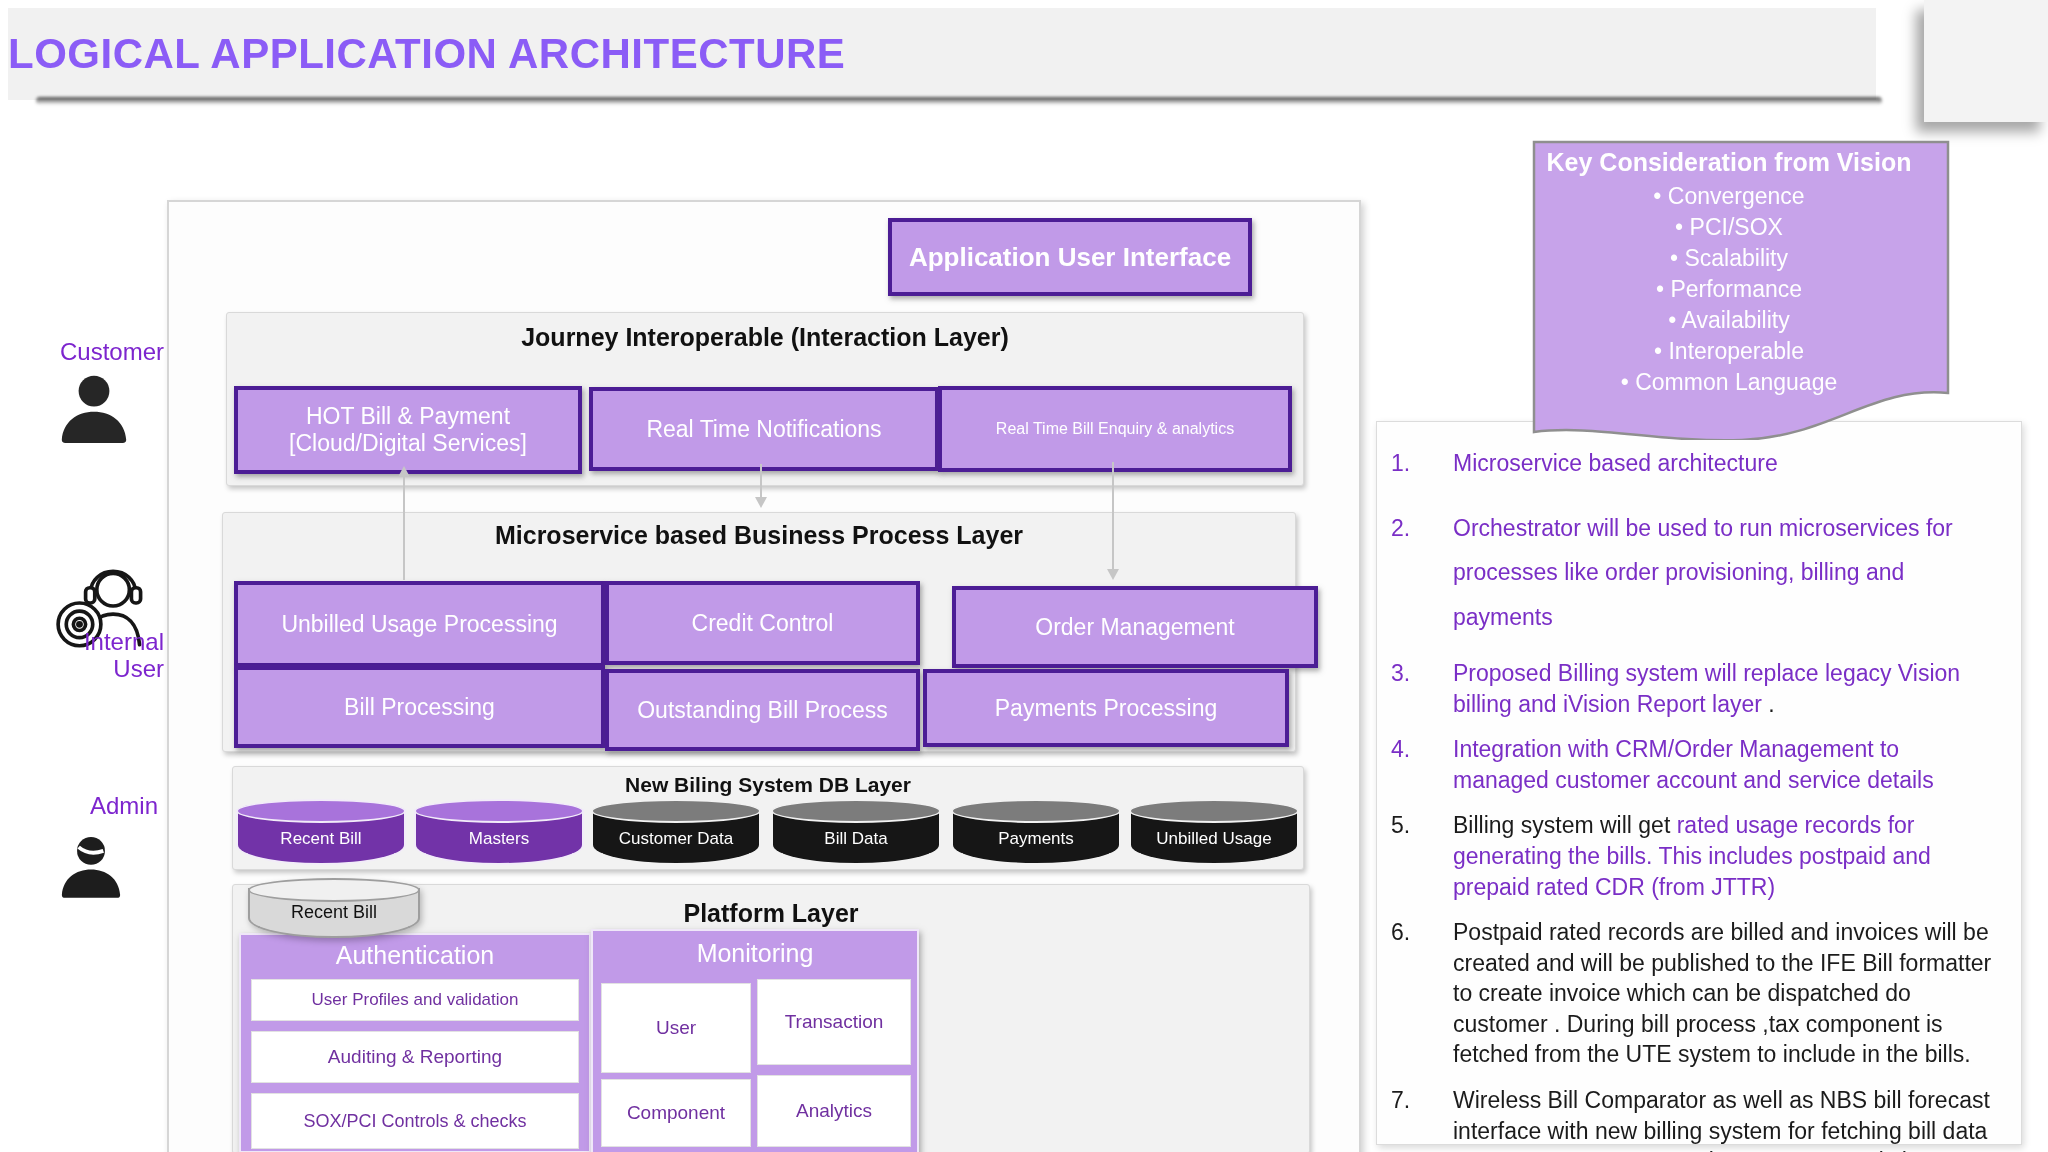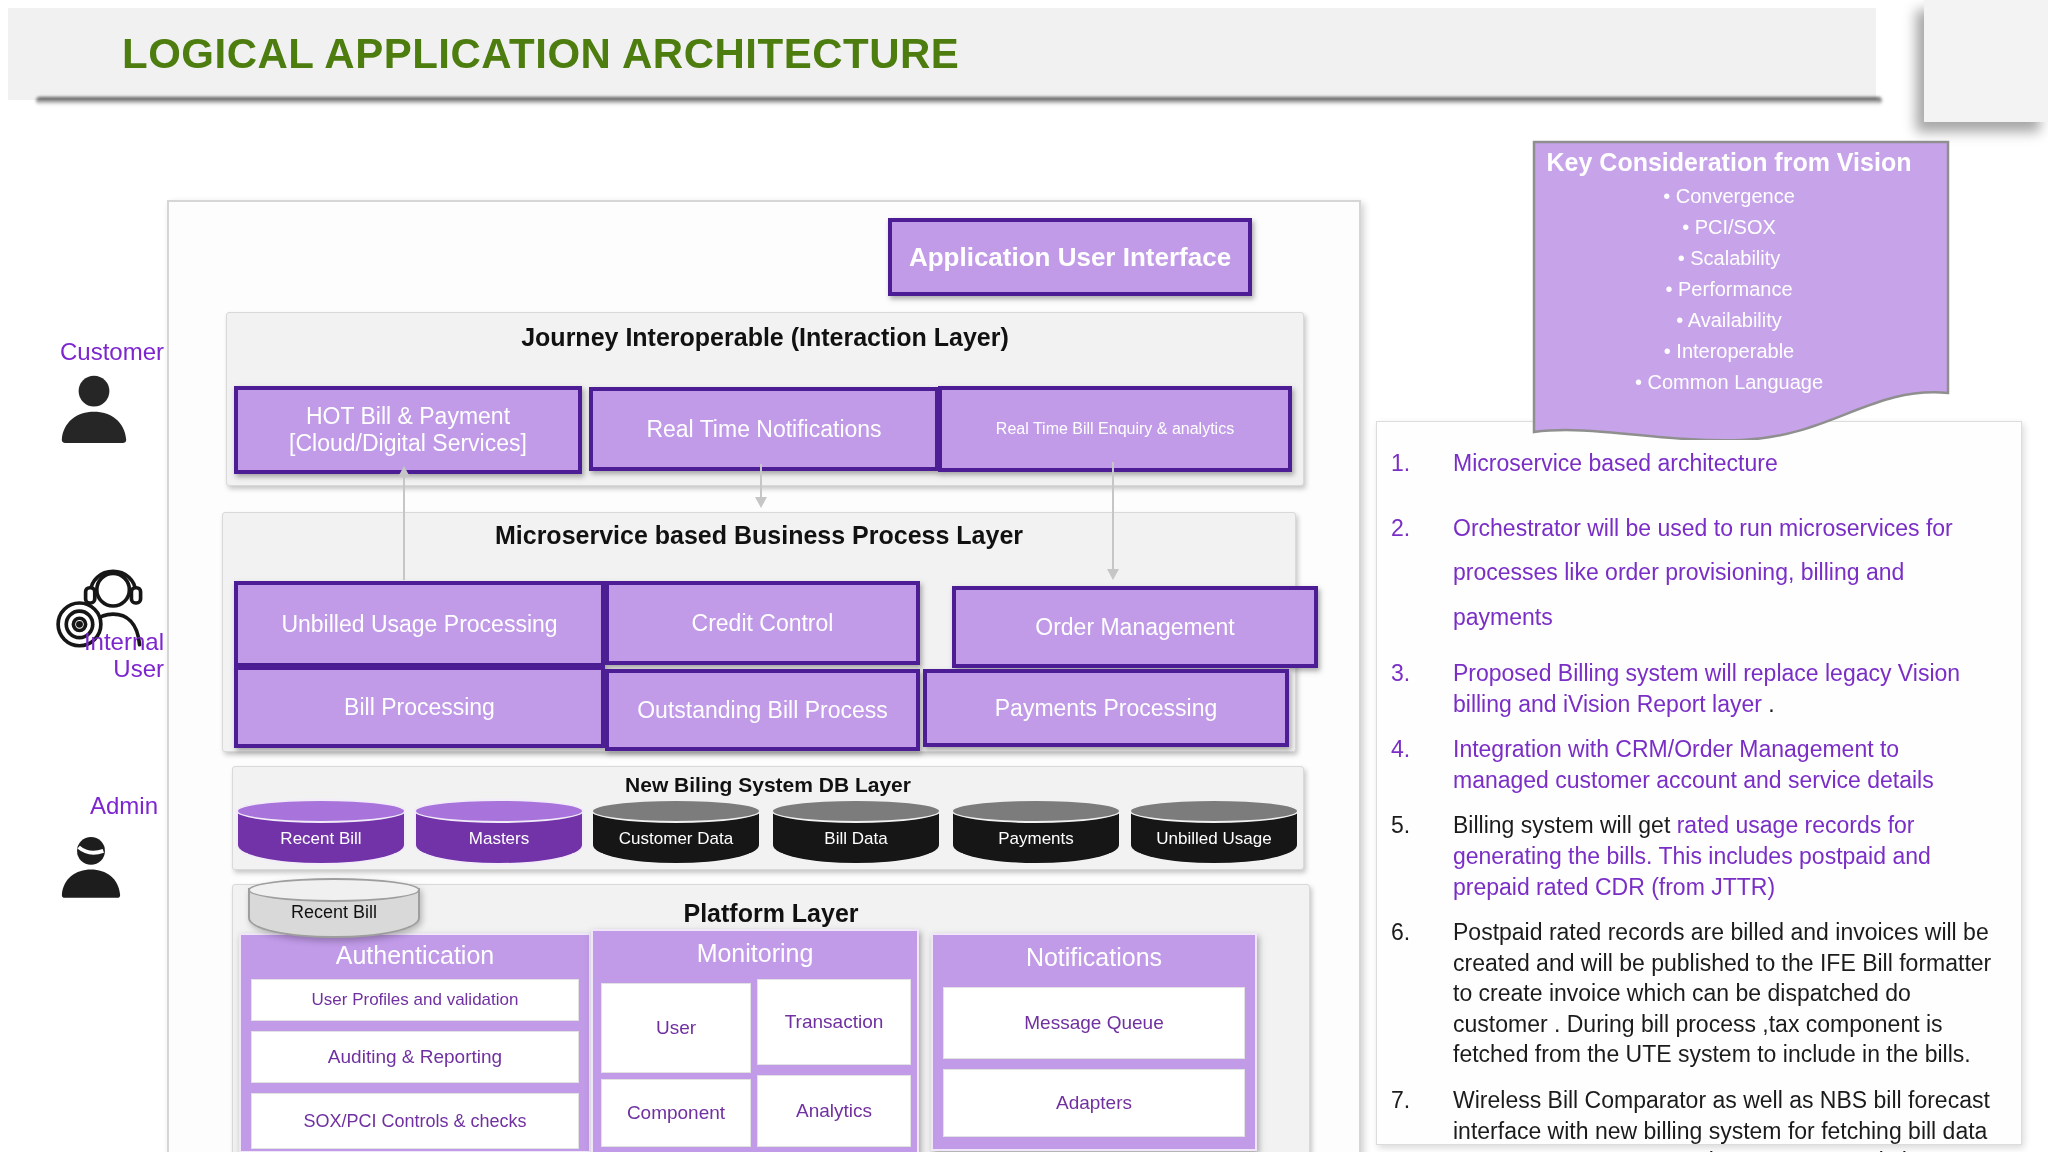--- a/index.html
+++ b/index.html
@@ -1,21 +1,21 @@
 <!DOCTYPE html>
 <html style="--accent-purple: #C19AE8; --key-purple: #C7A3EA; --purple-dark-cylinder: #7233A8; --black-cylinder: #161616; --note-purple: #7A2EC6; --subbox-purple-text: #7030A0; --layer-bg: #F2F2F2; --header-bg: #F1F1F1;"><head>
 <meta charset="utf-8">
 <style>
   html,body{margin:0;padding:0;background:#fff;}
   #stage{position:relative;width:2048px;height:1152px;overflow:hidden;
          font-family:"Liberation Sans", sans-serif;background:#fff;}
 
   
   .top-band{position:absolute;left:8px;top:8px;width:1868px;height:92px;background:var(--header-bg,#F1F1F1);}
-  .top-band .title{padding-left:114px;line-height:92px;font-size:42px;font-weight:700;color:#4d7c0f;letter-spacing:.5px;}
+  .top-band .title{line-height:92px;font-size:42px;font-weight:700;color:#8b5cf6;letter-spacing:.5px;}
   .band-shadow{position:absolute;left:36px;top:97px;width:1846px;height:8px;
                background:linear-gradient(to bottom,rgba(25,25,25,.8),rgba(25,25,25,0));
                filter:blur(1.5px);border-radius:4px;}
   .corner-card{position:absolute;left:1924px;top:0;width:124px;height:122px;background:#F3F3F3;
                box-shadow:-8px 10px 12px rgba(0,0,0,.35);}
 
   
   .main-frame{position:absolute;left:167px;top:200px;width:1190px;height:952px;
               background:#FDFDFD;border:2px solid #D6D6D6;box-shadow:3px 3px 7px rgba(0,0,0,.18);}
 
@@ -55,21 +55,21 @@
          box-shadow:2px 3px 6px rgba(90,90,90,.5);}
   .panel-title{position:absolute;left:0;right:0;top:8px;text-align:center;color:#fff;font-size:25px;}
   .whitebox{position:absolute;background:#fff;border:1px solid #E2E2E2;color:var(--subbox-purple-text,#7030A0);
             display:flex;align-items:center;justify-content:center;text-align:center;font-size:19px;}
 
   
   .keycon{position:absolute;left:1532px;top:140px;width:418px;height:300px;}
   .keycon-text{position:absolute;left:1532px;top:148px;width:394px;color:#fff;text-align:center;}
   .keycon-text .kc-title{font-weight:700;font-size:25px;margin-bottom:4px;}
   .keycon-text ul{list-style:none;margin:0;padding:0;}
-  .keycon-text li{font-size:20px;line-height:31px;}
+  .keycon-text li{font-size:23px;line-height:31px;}
   .keycon-text li::before{content:"•   ";}
 
   
   .notes{position:absolute;left:1376px;top:421px;width:646px;height:724px;background:#FEFEFE;
          border:1px solid #DCDCDC;box-shadow:2px 3px 7px rgba(0,0,0,.15);
          padding:26px 22px 0 14px;box-sizing:border-box;}
   .note{display:flex;font-size:23px;line-height:1.33;margin-bottom:15px;}
   .note .num{flex:none;width:62px;}
   .note.gap-lg{margin-bottom:27px;}
   .note.loose{line-height:1.95;margin-bottom:18px;}
@@ -195,25 +195,20 @@
     </div>
 
     <div class="panel" style="left:358px;top:44px;width:324px;height:222px;">
       <div class="panel-title" style="top:8px;">Monitoring</div>
       <div class="whitebox" style="left:8px;top:52px;width:148px;height:88px;">User</div>
       <div class="whitebox" style="left:8px;top:148px;width:148px;height:66px;">Component</div>
       <div class="whitebox" style="left:164px;top:48px;width:152px;height:84px;">Transaction</div>
       <div class="whitebox" style="left:164px;top:144px;width:152px;height:70px;">Analytics</div>
     </div>
 
-    <div class="panel" style="left:698px;top:48px;width:322px;height:214px;">
-      <div class="panel-title" style="top:8px;">Notifications</div>
-      <div class="whitebox" style="left:10px;right:10px;top:52px;height:70px;">Message Queue</div>
-      <div class="whitebox" style="left:10px;right:10px;top:134px;height:66px;">Adapters</div>
-    </div>
   </div>
 
   <div class="cyl gray" style="left:248px;top:878px;width:172px;height:60px;filter:drop-shadow(2px 3px 3px rgba(0,0,0,.25));">
     <div class="bod"></div>
       <div class="cap"></div>
     <div class="lbl" style="top:24px;">Recent Bill</div>
   </div>
 
   <div class="notes">
     <div class="note gap-lg">

